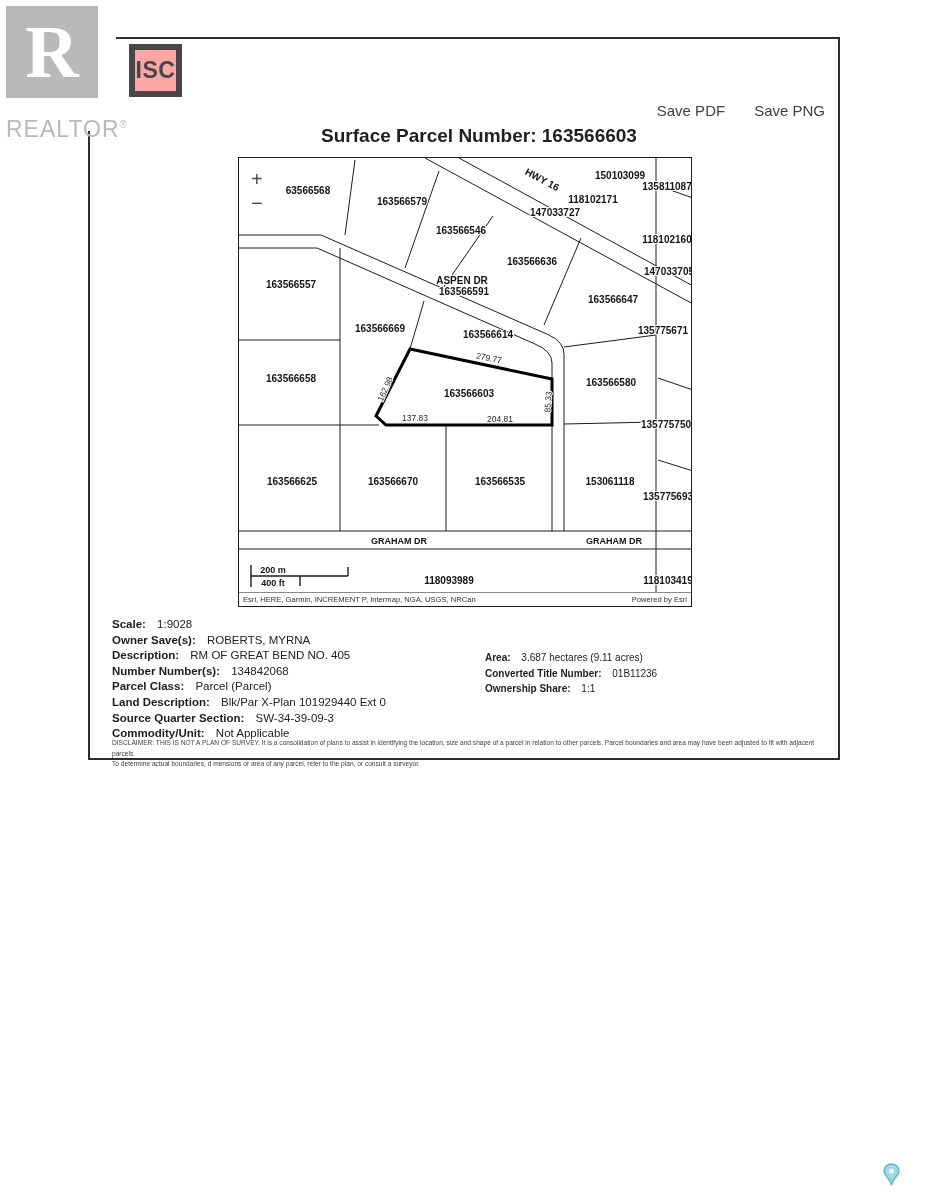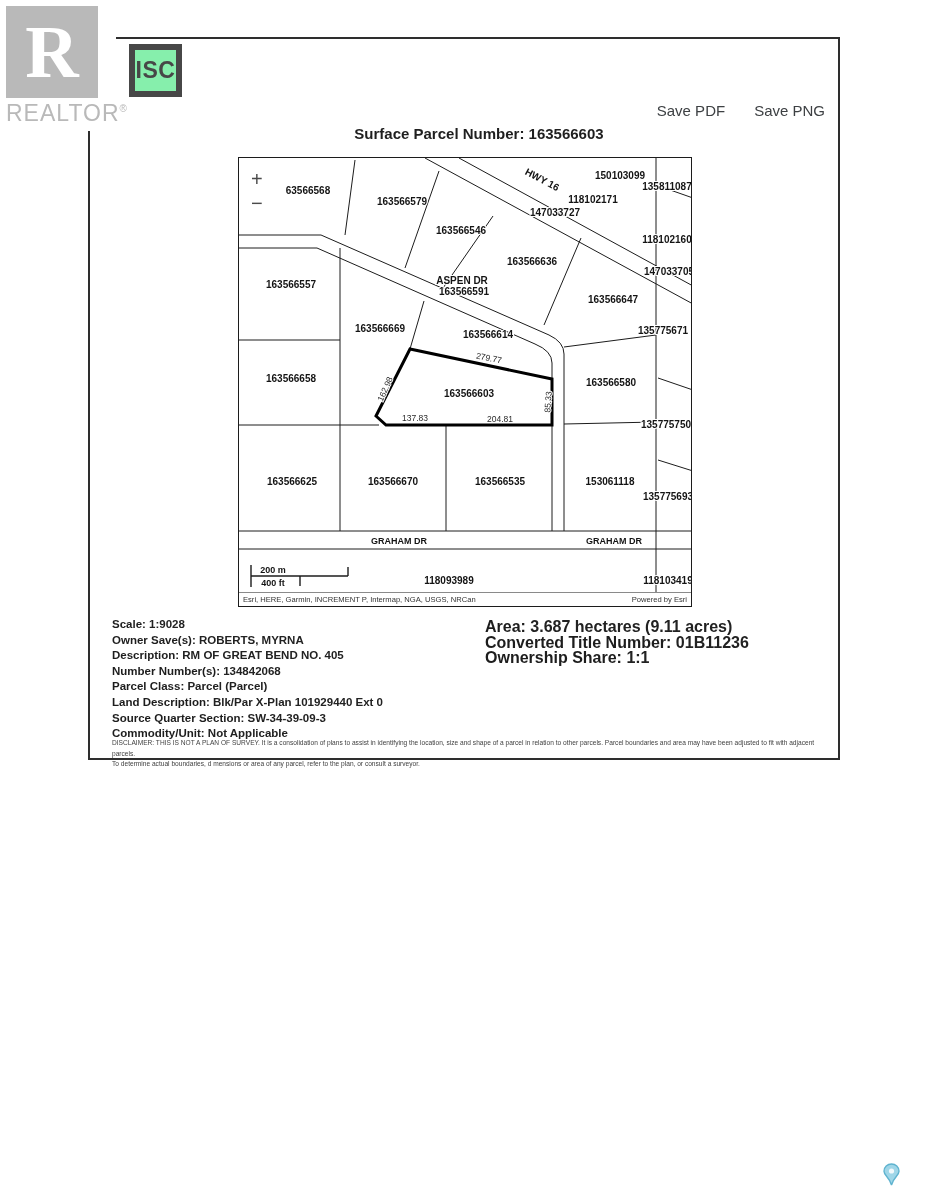--- a/index.html
+++ b/index.html
@@ -8,36 +8,36 @@
   #stage { position:relative; width:927px; height:1200px; background:#fff; overflow:hidden; }
 
   
   .sheet { position:absolute; left:88px; top:37px; width:752px; height:723px;
            border:2px solid #2e2e2e; background:#fff; }
 
   
   .realtor { position:absolute; left:6px; top:6px; width:110px; height:125px; background:#fff; z-index:5; }
   .realtor-box { width:92px; height:92px; background:#b9b9b9; display:flex; align-items:center; justify-content:center; }
   .realtor-box span { color:#ffffff; font-family:"Liberation Serif", serif; font-weight:700; font-size:74px; line-height:1; }
-  .realtor-word { color:#b9b9b9; font-size:23px; letter-spacing:1px; margin-top:2px; font-family:"Liberation Sans", sans-serif; }
+  .realtor-word { color:#b9b9b9; font-size:23px; letter-spacing:1px; margin-top:18px; font-family:"Liberation Sans", sans-serif; }
   .realtor-word sup { font-size:10px; }
 
   
   .isc { position:absolute; left:39px; top:5px; width:53px; height:53px; border:6px solid #474747;
-         display:flex; align-items:center; justify-content:center; background:#86efac; }
+         display:flex; align-items:center; justify-content:center; background:#fca5a5; }
   .isc span { font-weight:700; font-size:23px; color:#474747; letter-spacing:0.5px; }
 
   
   .save-row { position:absolute; top:63px; right:13px; display:flex; gap:29px; }
   .save-btn { font-size:15px; color:#3d4043; cursor:pointer; background:none; border:none;
               font-family:"Liberation Sans", sans-serif; }
 
   
   .title { position:absolute; left:148px; top:86px; width:482px; text-align:center;
-           font-size:15px; font-weight:700; color:#1f1f1f; }
+           font-size:19px; font-weight:700; color:#1f1f1f; }
   .subtitle { position:absolute; left:148px; top:104px; width:482px; text-align:center;
               font-size:10px; font-weight:700; color:#2a2a2a; }
 
   
   .map { position:absolute; left:148px; top:118px; width:454px; height:450px;
          border:1px solid #1c1c1c; background:#fff; overflow:hidden; }
   .map svg { display:block; }
   .map text { font-family:"Liberation Sans", sans-serif; font-weight:700; fill:#141414;
               paint-order:stroke; stroke:#ffffff; stroke-width:2px; }
   text.dim { font-weight:400; fill:#2a2a2a; }
@@ -45,23 +45,23 @@
               gap:2px; z-index:4; }
   .zoombtn { width:22px; height:22px; font-size:20px; color:#4a4a4a; background:transparent;
              border:none; line-height:20px; text-align:left; cursor:pointer; }
   .attrib { position:absolute; left:0; bottom:0; width:100%; height:14px; background:#fff;
             border-top:1px solid #8a8a8a; display:flex; justify-content:space-between;
             align-items:center; padding:0 4px; font-size:7.6px; color:#323232; z-index:3; }
   .attrib .pb a { color:#323232; cursor:pointer; }
 
   
   .details-left  { position:absolute; left:22px; top:578px; font-size:11.5px; line-height:15.6px; }
-  .details-right { position:absolute; left:395px; top:580px; font-size:16px; line-height:15.6px; }
+  .details-right { position:absolute; left:395px; top:611px; font-size:10px; line-height:15.6px; }
   .drow b { font-weight:700; color:#1d1d1d; }
-  .drow span { font-weight:700; color:#222; }
+  .drow span { font-weight:400; color:#222;margin-left:8px; }
 
   
   .disclaimer { position:absolute; left:22px; top:699px; width:726px; font-size:6.6px;
                 line-height:10.5px; color:#3f3f3f; }
 
   
   .page-pin { position:absolute; left:883px; top:1163px; width:17px; height:24px; }
 </style>
 </head>
 <body>

